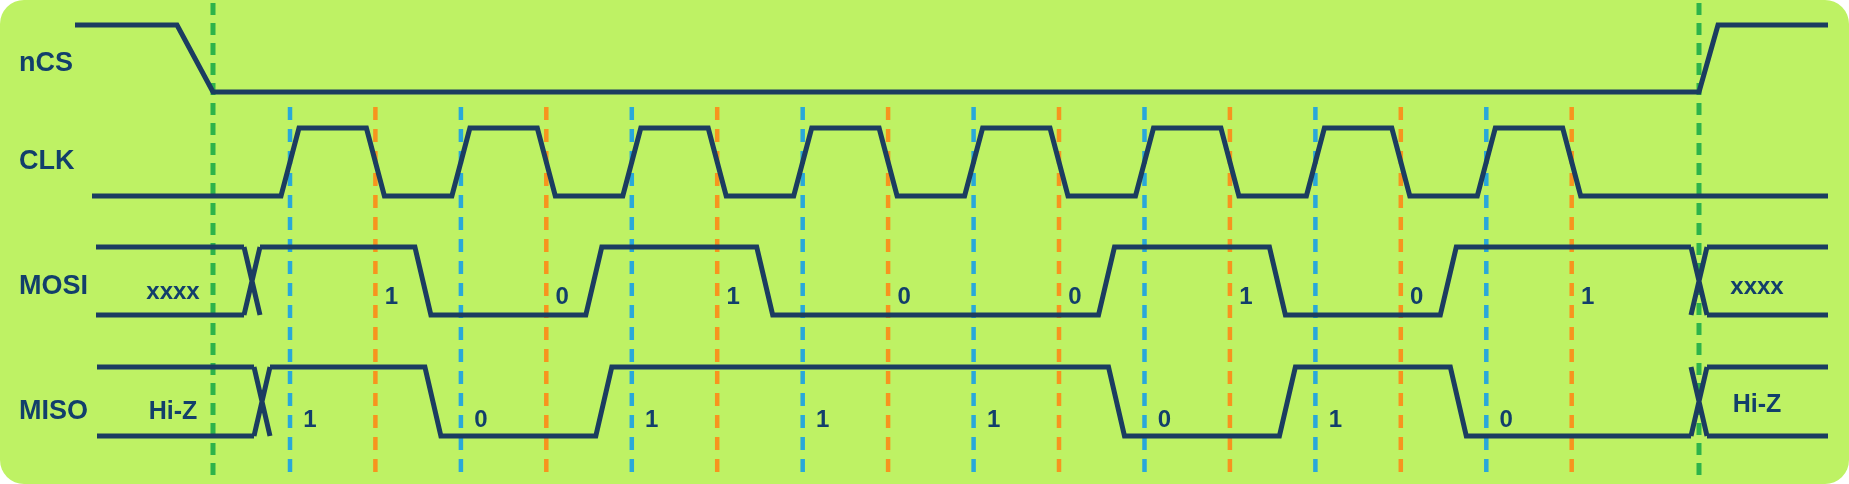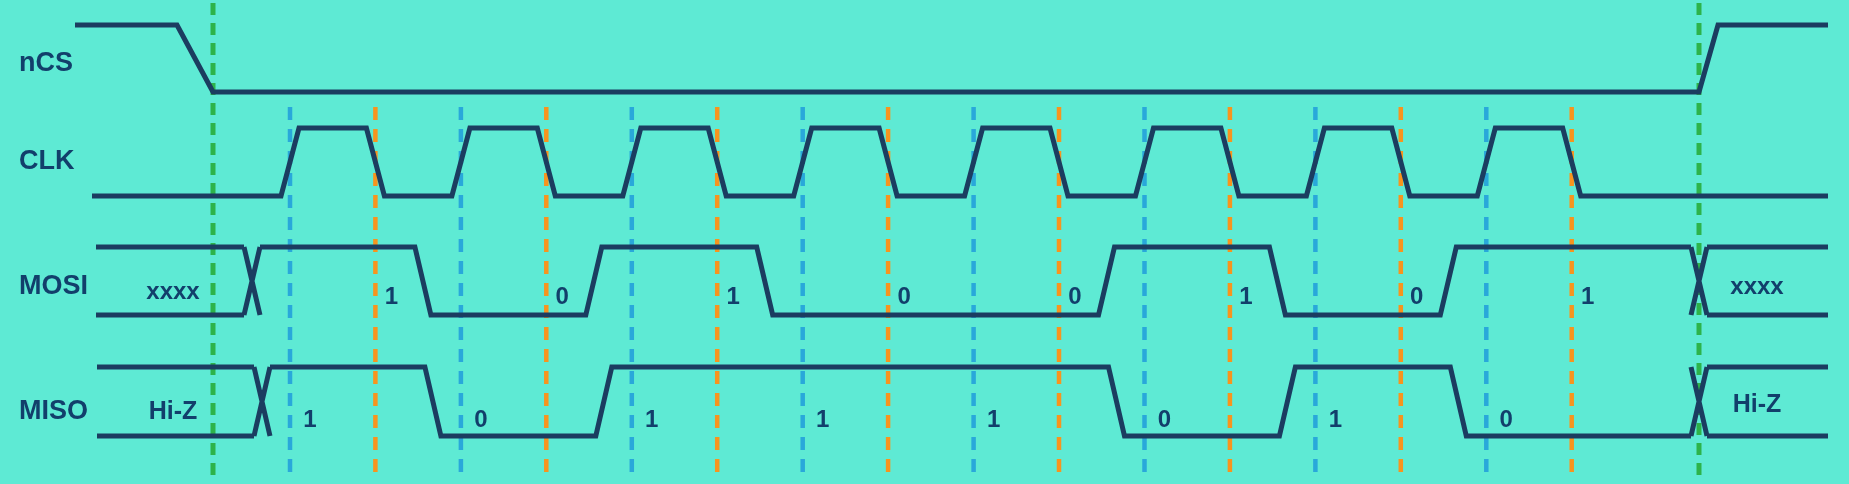--- a/index.html
+++ b/index.html
@@ -1,21 +1,22 @@
 <!DOCTYPE html>
 <html><head>
 <meta charset="utf-8">
 <style>
   html,body{margin:0;padding:0;background:#ffffff;}
   .stage{
     position:relative;
     width:1849px;height:484px;
-    background:#5eead4;
+    background:#bef264;
     overflow:hidden;
     font-family:"Liberation Sans", sans-serif;
+    border-radius:24px;
   }
   svg{display:block;}
   svg text{
     font-family:"Liberation Sans", sans-serif;
     font-weight:bold;
   }
 </style>
 </head>
 <body>
 

